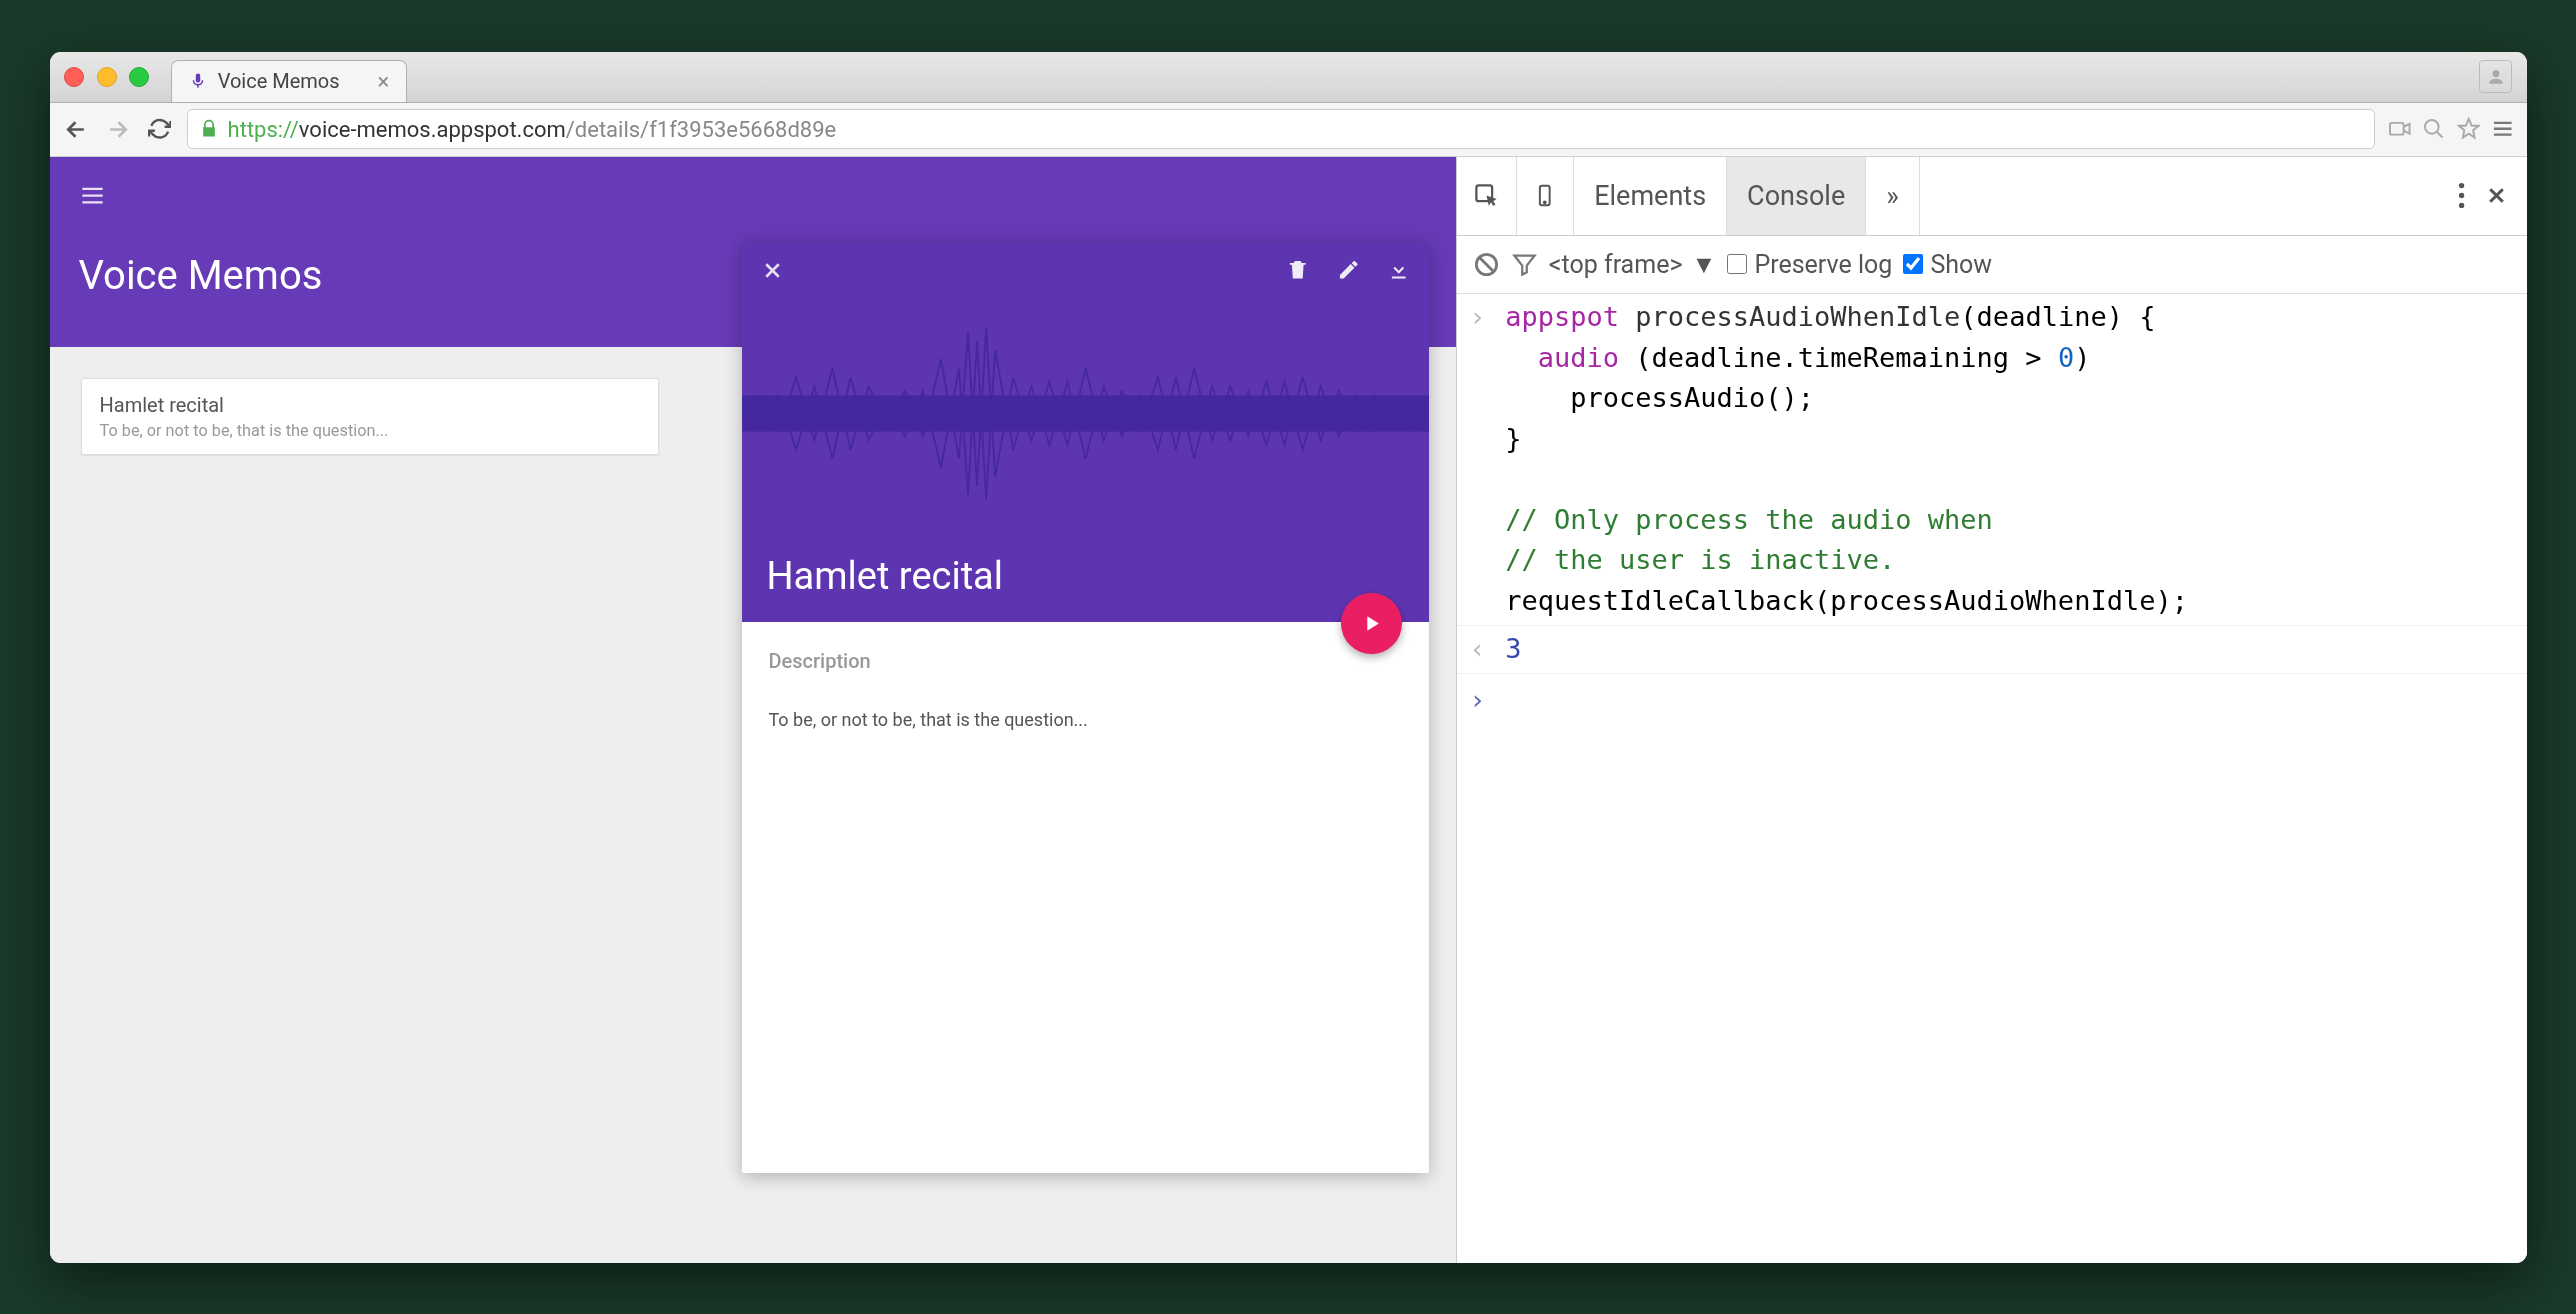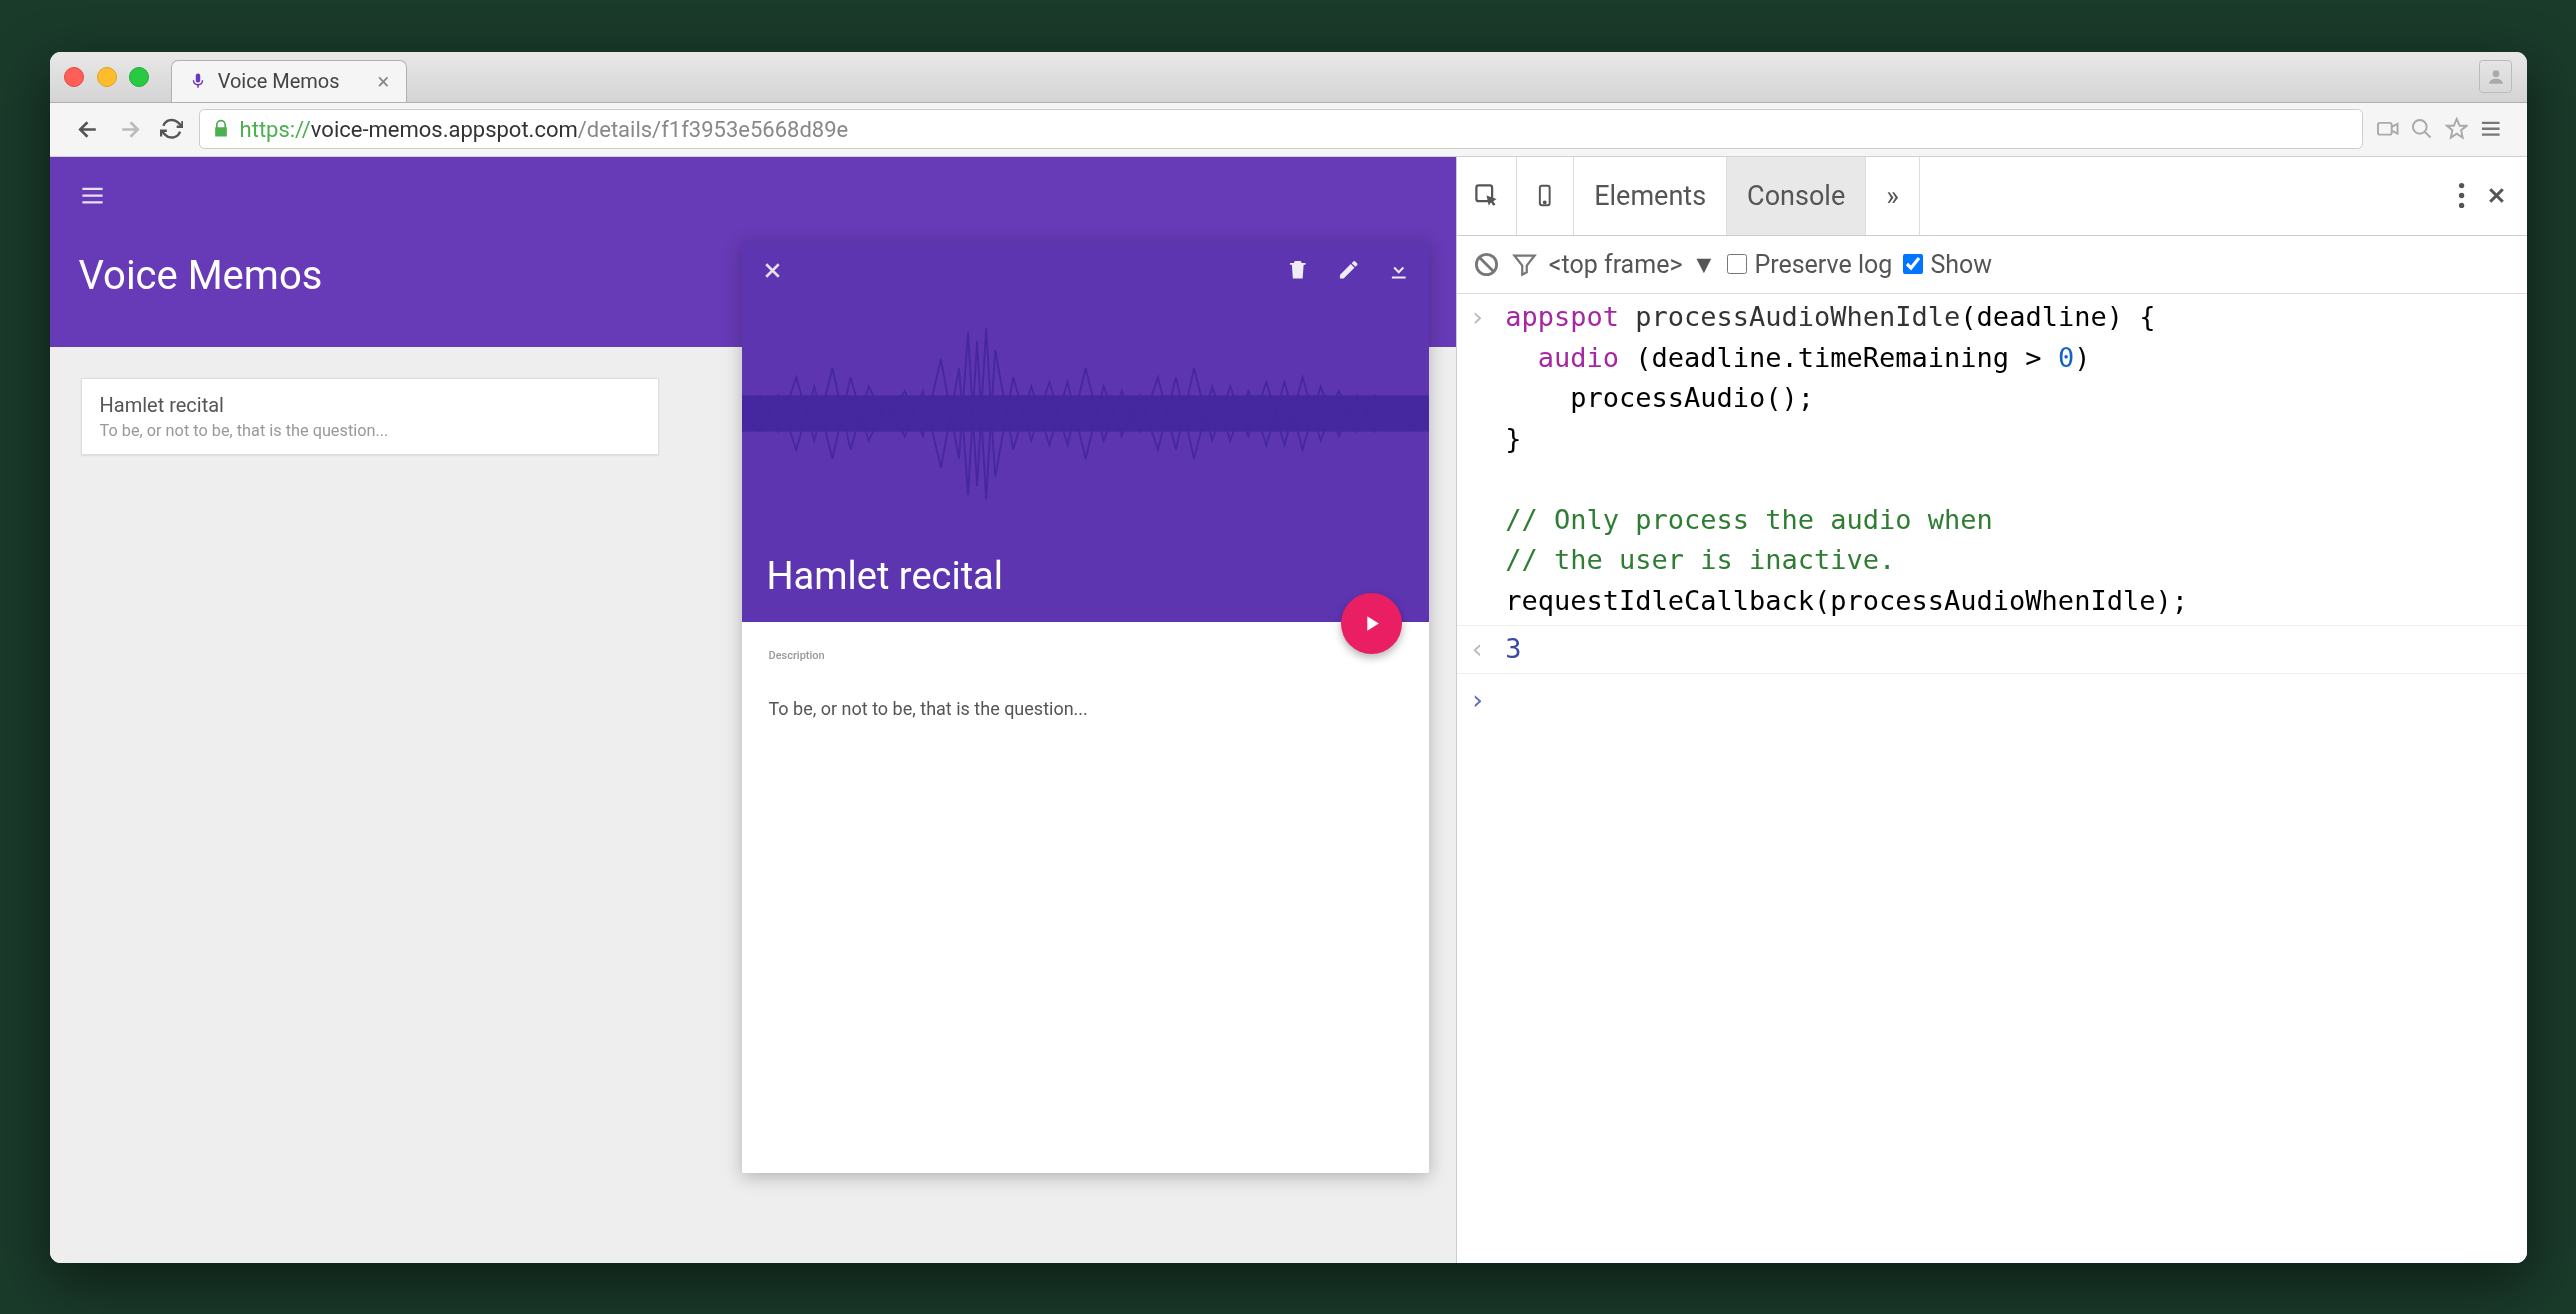--- a/index.html
+++ b/index.html
@@ -52,21 +52,21 @@
 .tab-favicon { width: 18px; height: 18px; color: #673ab7; }
 .tab-title { font-size: 20px; color: #444; }
 .tab-close { color: #888; font-size: 22px; margin-left: 27px; cursor: pointer; }
 .user-icon { margin-left: auto; width: 33px; height: 33px; border: 0.9px solid #bbb; border-radius: 3.6px; display: flex; align-items: center; justify-content: center; color: #888; }
 .toolbar {
   height: 54px;
   background: #f5f5f5;
   border-bottom: 0.9px solid #d0d0d0;
   display: flex;
   align-items: center;
-  padding: 0 24px;
+  padding: 0 12px;
   gap: 12.7px;
 }
 .nav-btn { width: 29px; height: 29px; display: flex; align-items: center; justify-content: center; color: #555; cursor: pointer; }
 .nav-btn.disabled { color: #bbb; cursor: default; }
 .omnibox {
   flex: 1;
   height: 40px;
   background: #fff;
   border: 0.9px solid #ccc;
   border-radius: 5.4px;
@@ -148,21 +148,21 @@
   right: 27px;
   top: 351px;
   width: 61px; height: 61px;
   border-radius: 50%;
   background: #e91e63;
   box-shadow: 0 3.6px 9px rgba(0,0,0,.3);
   display: flex; align-items: center; justify-content: center;
   color: #fff; cursor: pointer;
 }
 .detail-body { padding: 27px; }
-.desc-label { font-size: 11px; color: #999; font-weight: 500; }
+.desc-label { font-size: 20px; color: #999; font-weight: 500; }
 .desc-text { font-size: 18px; color: #555; margin-top: 36px; }
 .devtools {
   flex: 1;
   background: #fff;
   border-left: 0.9px solid #ccc;
   display: flex;
   flex-direction: column;
 }
 .dt-tabs {
   height: 79px;

